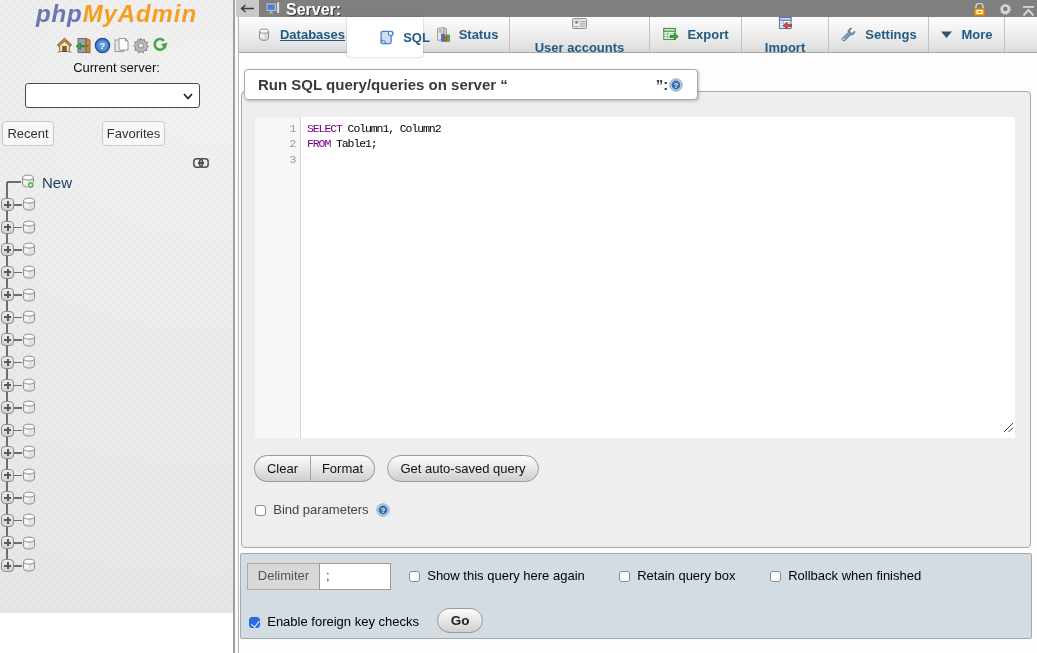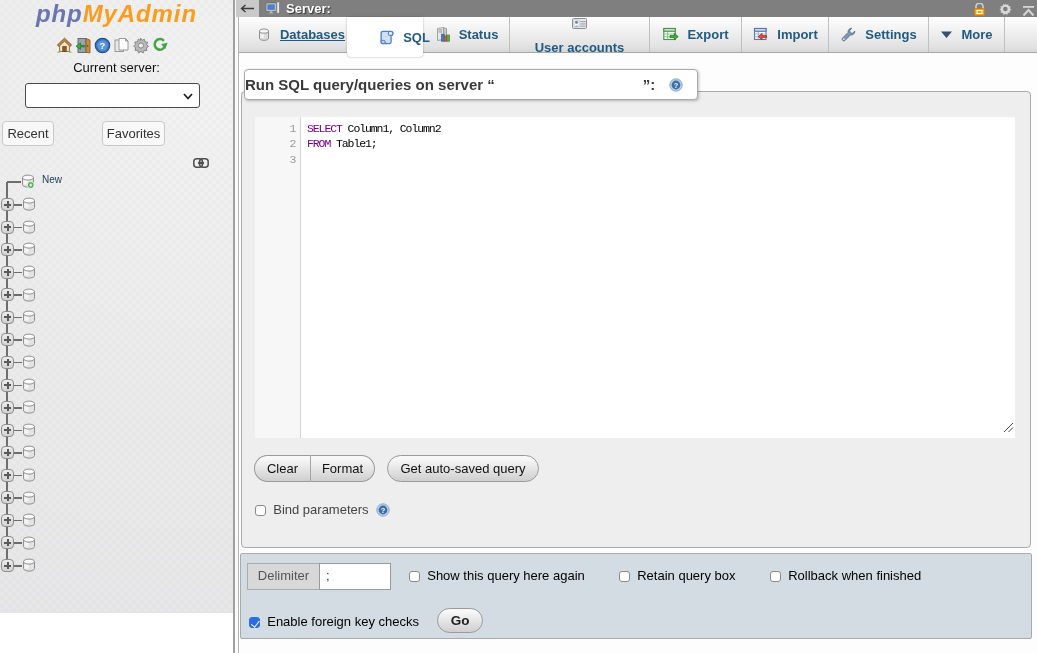--- a/index.html
+++ b/index.html
@@ -33,47 +33,47 @@
 #linkicon { position:absolute; left:193px; top:154px; }
 
 
 #trunk { position:absolute; left:6px; top:182px; width:1.5px; height:383px; background:#6e6e6e; }
 .hline { position:absolute; height:1.5px; background:#6e6e6e; }
 .plusbox { position:absolute; left:1px; width:13px; height:13px; background:linear-gradient(#ececec,#d2d2d2);
   border:1px solid #8d8d8d; border-radius:4px; }
 .plusbox:before { content:""; position:absolute; left:2px; top:4.5px; width:7px; height:2px; background:#5a5a5a; }
 .plusbox:after { content:""; position:absolute; left:4.5px; top:2px; width:2px; height:7px; background:#5a5a5a; }
 .dbicon { position:absolute; }
-#newrow { position:absolute; left:42px; top:174px; font-size:10px; color:#1c3b55; }
+#newrow { position:absolute; left:42px; top:174px; font-size:15px; color:#1c3b55; }
 
 
 #topbar { position:absolute; left:236px; top:0; width:801px; height:17px; background:#7f7f7f; }
 #backbox { position:absolute; left:0px; top:0; width:23px; height:17px; background:#c9c9c9; color:#333;
   font-size:13px; line-height:15px; text-align:center; }
-#srvlabel { position:absolute; left:50px; top:1px; font-size:13px; font-weight:bold; color:#fff;
+#srvlabel { position:absolute; left:50px; top:1px; font-size:16px; font-weight:bold; color:#fff;
   text-shadow:1px 1px 1px #333; }
 #topbar .ticon { position:absolute; top:2px; }
 
 
 #tabbar { position:absolute; left:239px; top:17px; width:798px; height:36px;
   background:linear-gradient(#fefefe, #e2e2e2 85%, #d8d8d8); border-bottom:1px solid #a6a8a8; }
 .tab { position:absolute; top:0; height:35px; display:flex; align-items:center; justify-content:center;
   gap:8px; font-size:13px; font-weight:bold; color:#235a81; border-right:1px solid #c0c0c0; }
 .tab svg { flex:0 0 auto; }
 #tab-sql { background:#fff; height:40px; border-right:none; box-shadow:0 0 2px rgba(0,0,0,0.35);
   border-radius:0 0 4px 4px; z-index:5;padding-left:38px; }
 
 
 #content { position:absolute; left:239px; top:53px; width:798px; height:600px; background:#fdfdfd; }
 
 #fieldset1 { position:absolute; left:2px; top:38px; width:790px; height:457px; background:#eeeeee;
   border:1px solid #a9a9a9; border-radius:4px; }
 #qheader { position:absolute; left:5px; top:16px; width:454px; height:31px; background:#fff;
   border:1px solid #aaa; border-radius:4px; box-shadow:1px 1px 3px rgba(0,0,0,0.25); z-index:6;
-  font-size:15px; font-weight:bold; color:#3a3a3a; line-height:29px; }
+  font-size:15px; font-weight:bold; color:#3a3a3a; line-height:29px; padding-left:13px; }
 #qheader .help { position:absolute; left:424px; top:8px; line-height:0; } #qheader .help svg { display:block; }
 
 
 #editor { position:absolute; left:13px; top:25px; width:760px; height:321px; background:#fff; }
 #gutter { position:absolute; left:0; top:0; width:46px; height:321px; background:#f7f7f7;
   border-right:1px solid #d5d5d5; }
 .lnum { position:absolute; right:4px; width:40px; text-align:right; color:#999;
   font-family:"Liberation Mono", monospace; font-size:11.5px; letter-spacing:-0.5px; }
 .cline { position:absolute; left:52px; font-family:"Liberation Mono", monospace; font-size:11.5px;
   letter-spacing:-1.1px; color:#000; white-space:pre; }
@@ -375,21 +375,21 @@
       </div>
     <div class="tab" style="left:411px; width:92px;">
         <svg width="17" height="17" viewBox="0 0 17 17">
 <rect x="1.8" y="2.5" width="11.5" height="11" fill="#f4faf4" stroke="#4f8f4f" stroke-width="1.1"></rect>
 <path d="M1.8 5.2 H13.3 M1.8 8 H13.3 M1.8 10.8 H13.3 M5.6 2.5 V13.5" stroke="#7fbf7f" stroke-width="0.9" fill="none"></path>
 <rect x="1.8" y="2.5" width="11.5" height="2.7" fill="#cfe6cf" stroke="#4f8f4f" stroke-width="1.1"></rect>
 <path d="M8 9.6 H12.4 V7.4 L16.2 10.6 L12.4 13.8 V11.6 H8 Z" fill="#3fae3f" stroke="#1e7a1e" stroke-width="0.8"></path>
         </svg>
         <span>Export</span>
       </div>
-    <div class="tab" style="left:503px; width:87px;">
+    <div class="tab" style="left:503px; width:87px;flex-direction:column;">
         <svg width="17" height="17" viewBox="0 0 17 17">
 <rect x="2.5" y="2.5" width="11.5" height="11" fill="#f6f8fc" stroke="#5577aa" stroke-width="1.1"></rect>
 <path d="M2.5 5.2 H14 M2.5 8 H14 M2.5 10.8 H14 M6.3 2.5 V13.5" stroke="#99aed0" stroke-width="0.9" fill="none"></path>
 <rect x="2.5" y="2.5" width="11.5" height="2.7" fill="#d4dff0" stroke="#5577aa" stroke-width="1.1"></rect>
 <path d="M14.5 9.6 H10 V7.4 L6.2 10.6 L10 13.8 V11.6 H14.5 Z" fill="#e04c3f" stroke="#a32f26" stroke-width="0.8"></path>
         </svg>
         <span>Import</span>
       </div>
     <div class="tab" style="left:590px; width:100px;">
         <svg width="17" height="17" viewBox="0 0 17 17">

